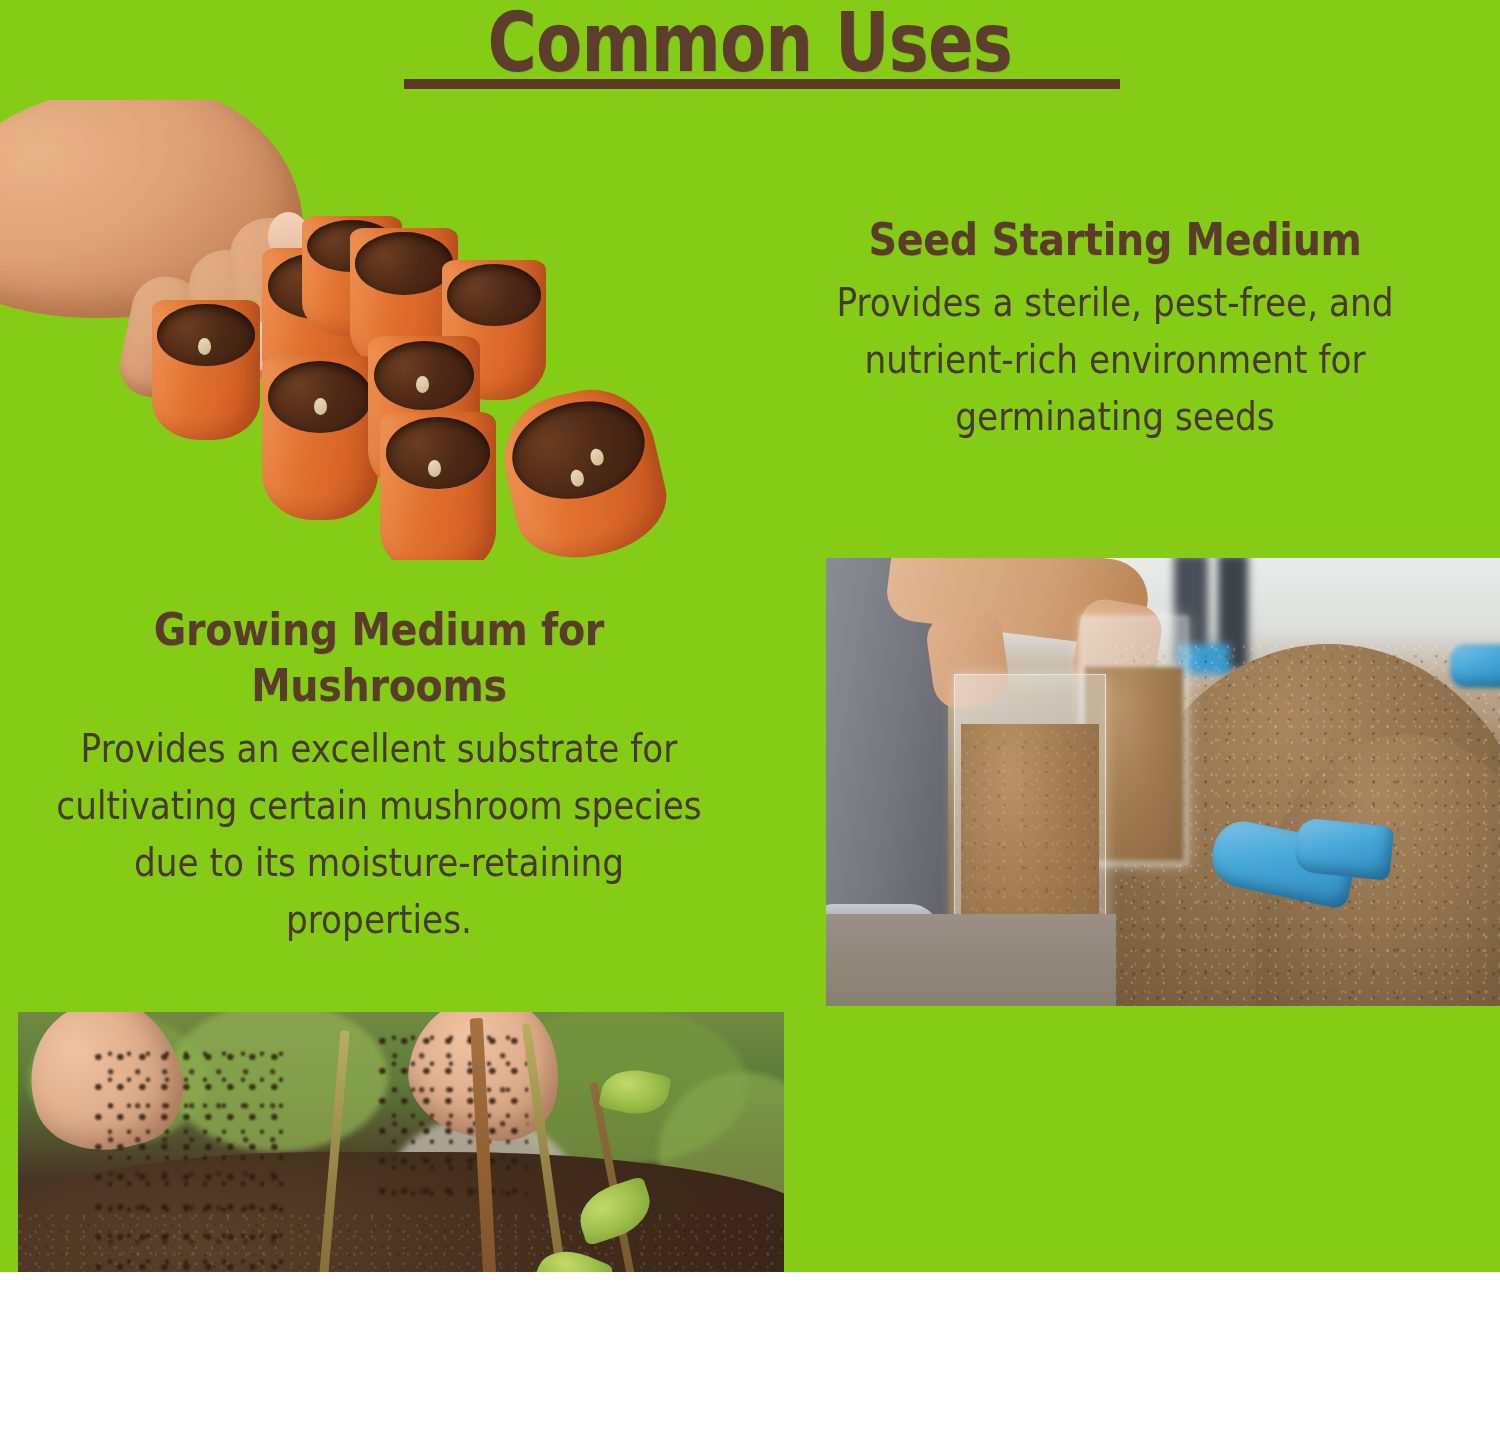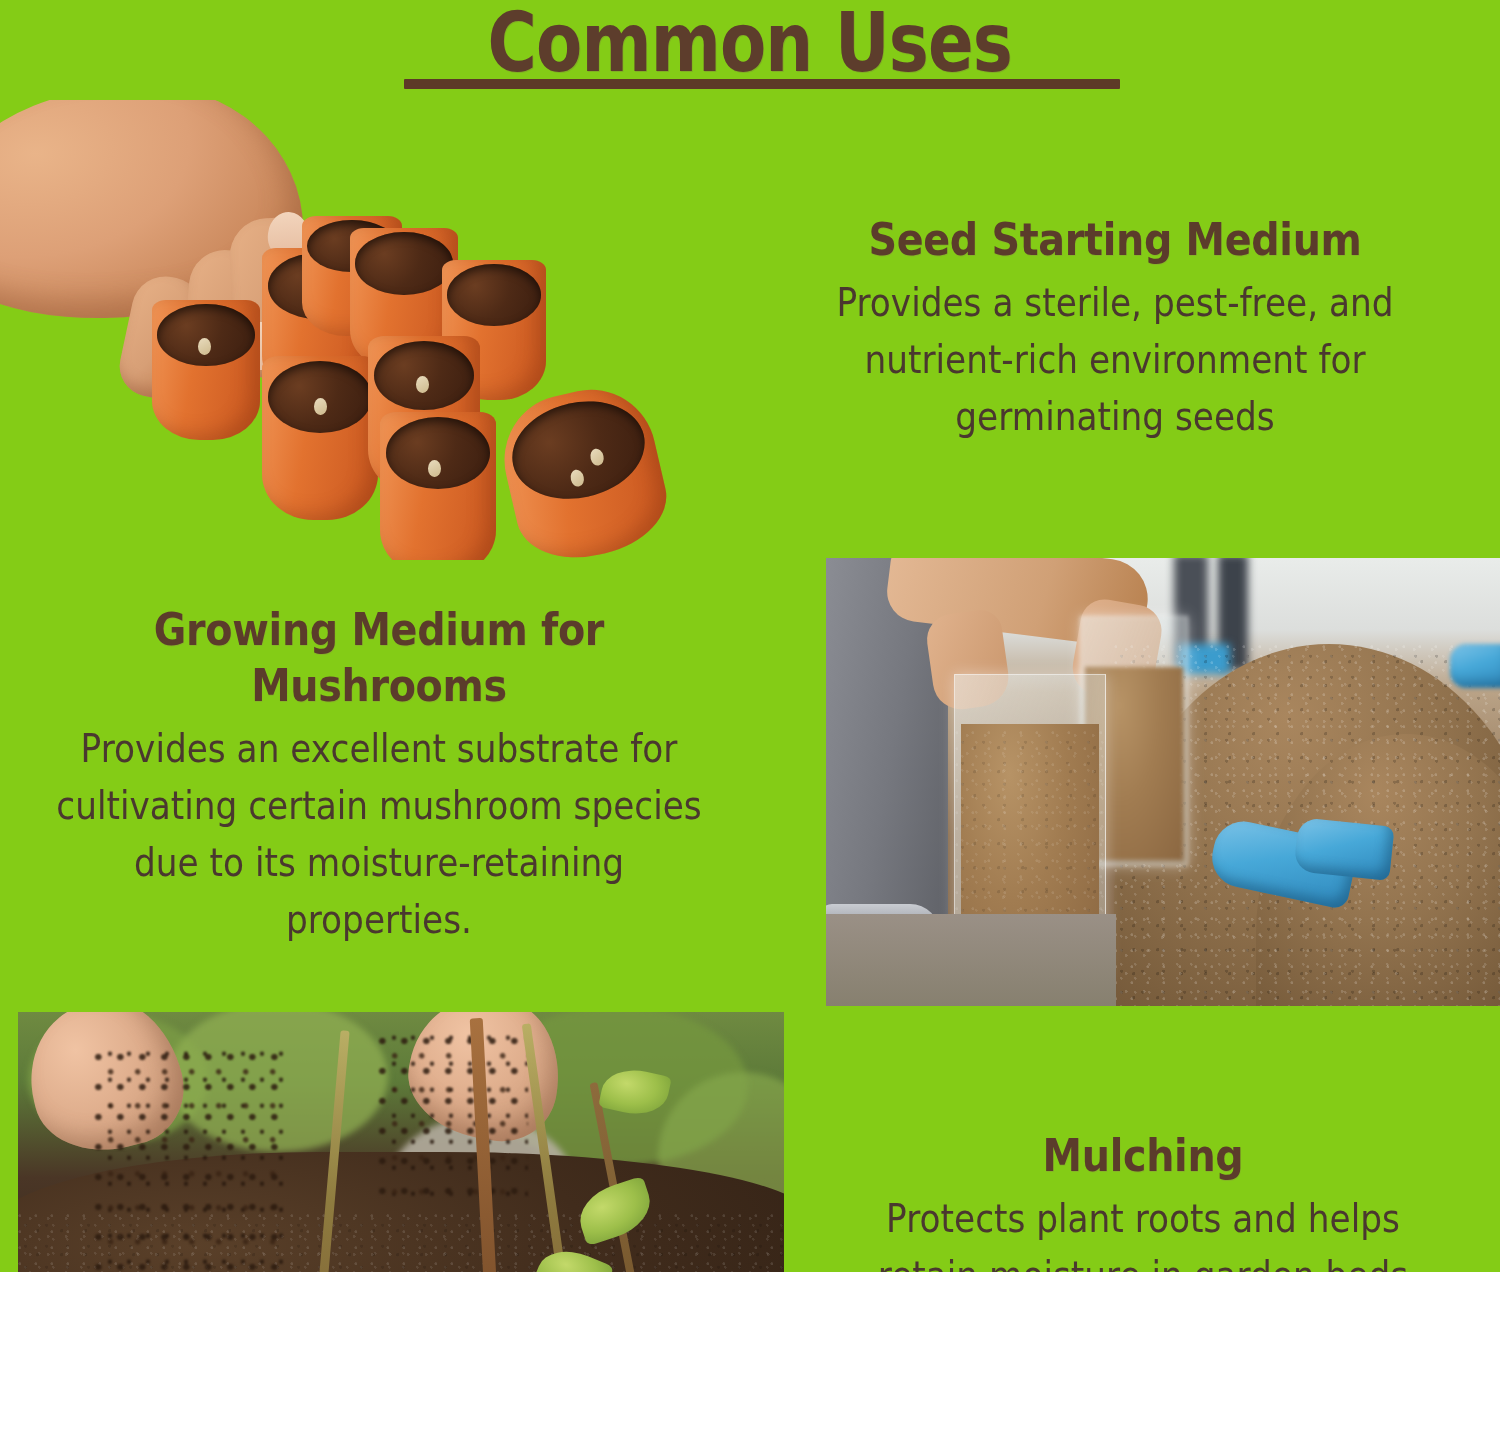--- a/index.html
+++ b/index.html
@@ -353,18 +353,14 @@
     <div class="leaf" style="left:358px; top:338px; width:72px; height:48px; transform:rotate(-24deg);"></div>
     <div class="leaf" style="left:412px; top:286px; width:66px; height:44px; transform:rotate(18deg);"></div>
     <div class="leaf" style="left:486px; top:300px; width:78px; height:52px; transform:rotate(-12deg);"></div>
     <div class="leaf" style="left:520px; top:240px; width:70px; height:46px; transform:rotate(22deg);"></div>
     <div class="leaf" style="left:560px; top:174px; width:74px; height:50px; transform:rotate(-18deg);"></div>
     <div class="leaf" style="left:584px; top:58px; width:66px; height:44px; transform:rotate(12deg);"></div>
     <div class="leaf" style="left:430px; top:378px; width:62px; height:42px; transform:rotate(-32deg);"></div>
     <div class="leaf" style="left:494px; top:376px; width:58px; height:40px; transform:rotate(26deg);"></div>
   </div>
 
-  <div class="txt-block" id="block-mulch">
-    <h2>Mulching</h2>
-    <p>Protects plant roots and helps retain moisture in garden beds</p>
-  </div>
 
 </div>
 
 </body></html>

